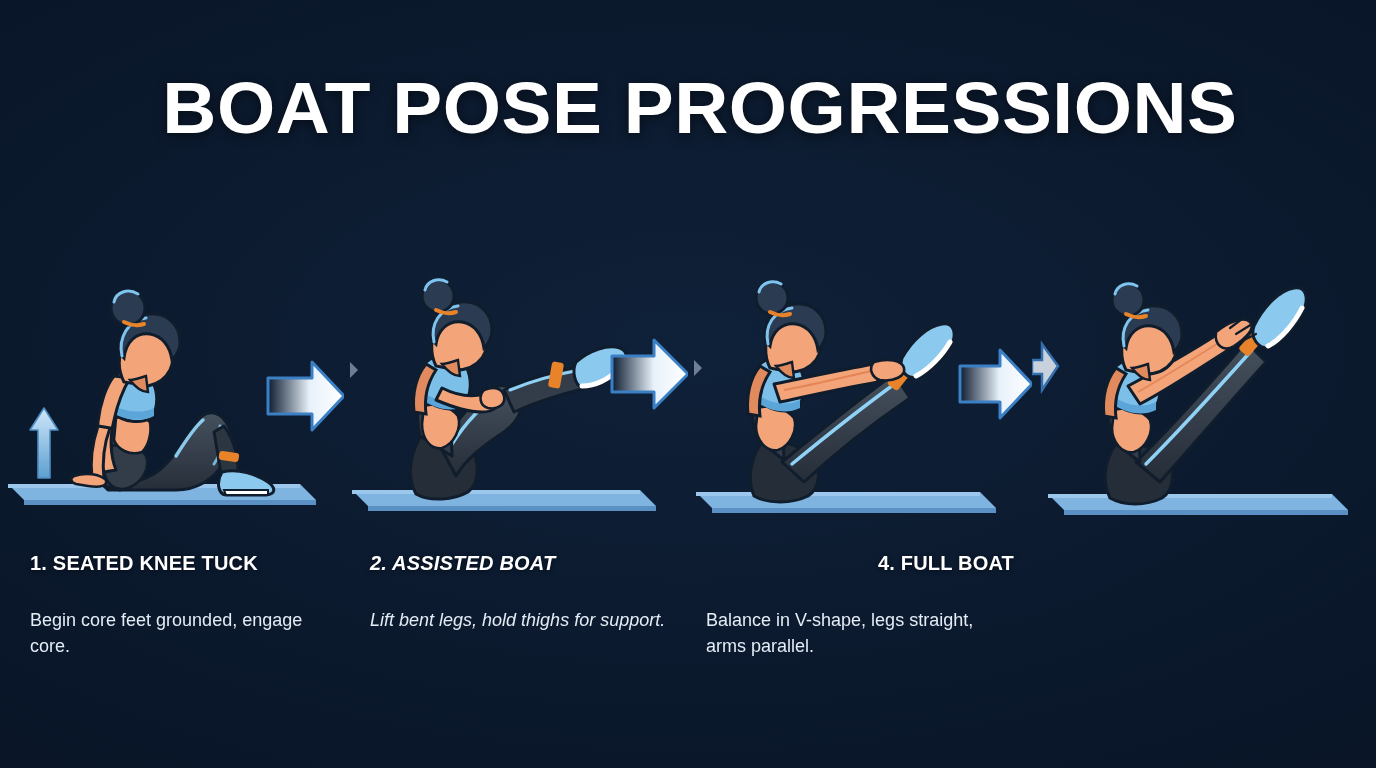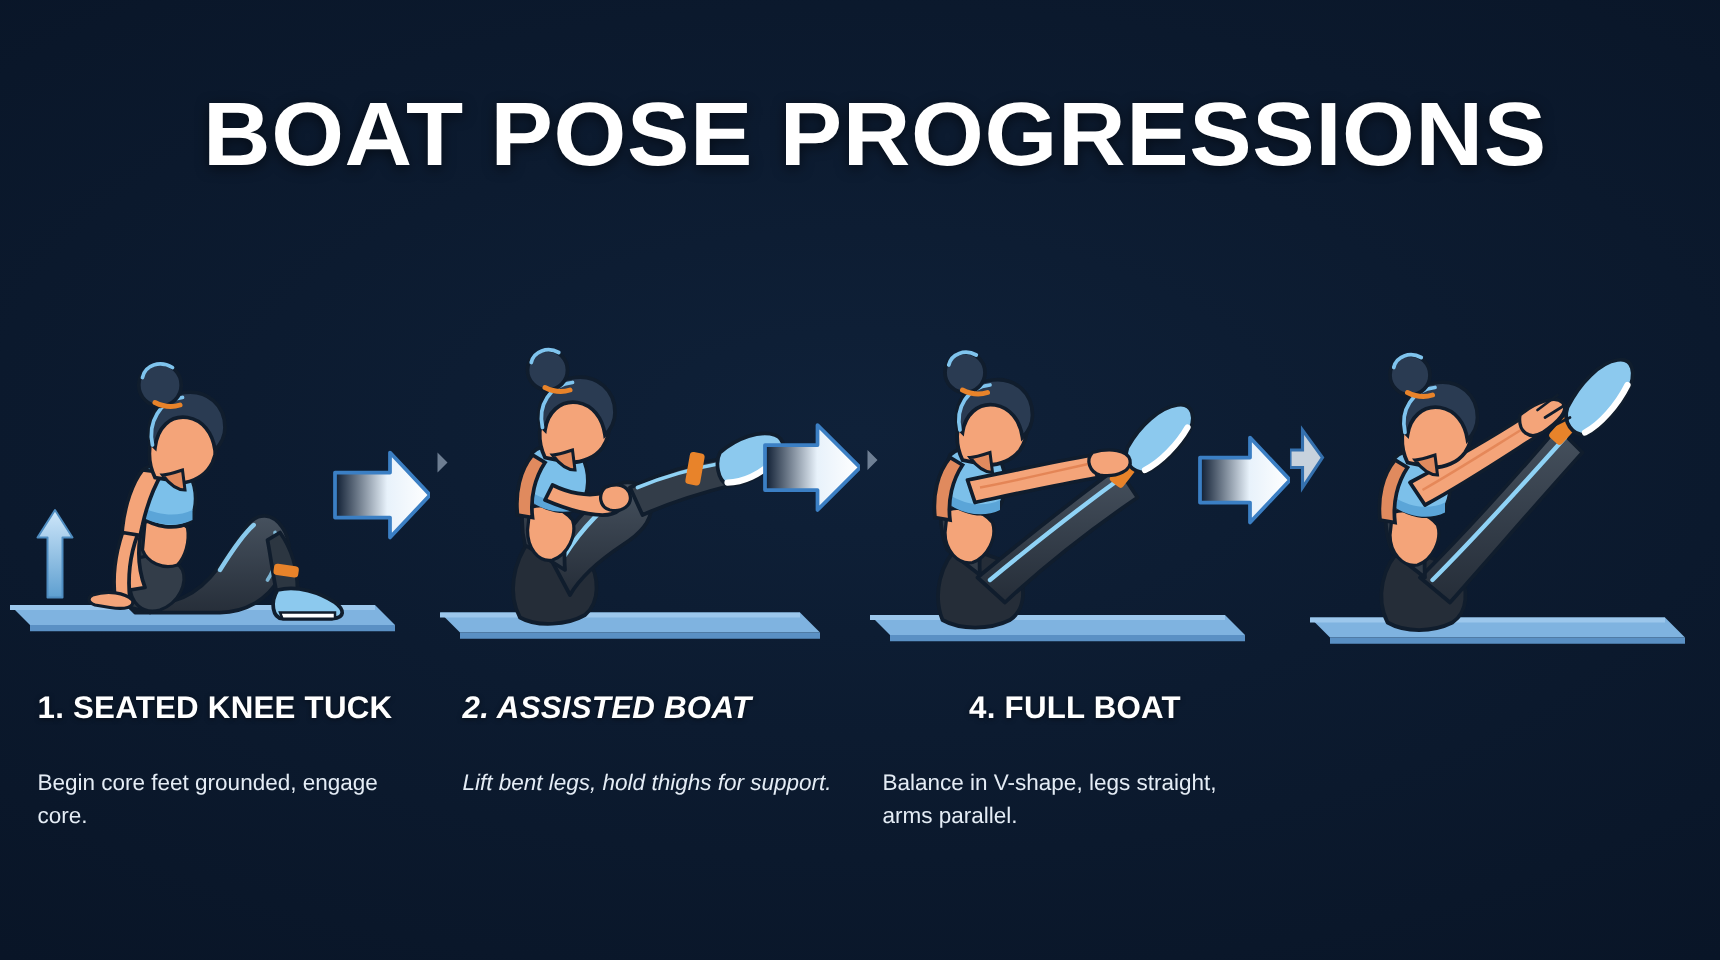--- a/index.html
+++ b/index.html
@@ -76,39 +76,39 @@
   .caption-col {
     width: 344px;
     padding: 0 18px;
     box-sizing: border-box;
     text-align: center;
   }
   .step-title {
     margin: 0;
     font-family: "Liberation Sans", sans-serif;
     font-weight: 700;
-    font-size: 25px;
+    font-size: 20px;
     letter-spacing: 0.2px;
     color: #ffffff;
     text-shadow: 0 1px 4px rgba(0,0,0,0.5);
     white-space: nowrap;
   }
   .step-desc {
     margin: 32px 0 0 0;
     font-family: "Liberation Sans", sans-serif;
     font-weight: 400;
     font-size: 18px;
     line-height: 1.45;
     color: #e4ecf5;
   }
   .panel-1 .step-title, .panel-1 .step-desc { text-align: left; padding-left: 12px;}
   .panel-2 .step-title, .panel-2 .step-desc { text-align: left; padding-left: 8px; font-style: italic;}
   .panel-3 .step-title { text-align: left; padding-left: 22px;}
   .panel-3 .step-desc  { text-align: center; }
-  .panel-4 .step-title { text-align: center; }
+  .panel-4 .step-title { text-align: right; }
   .panel-4 .step-desc  { text-align: left; }
 </style>
 </head>
 <body>
 
 <div class="poster">
 
   <div class="title-wrap">
     <h1 class="title">BOAT POSE PROGRESSIONS</h1>
   </div>

